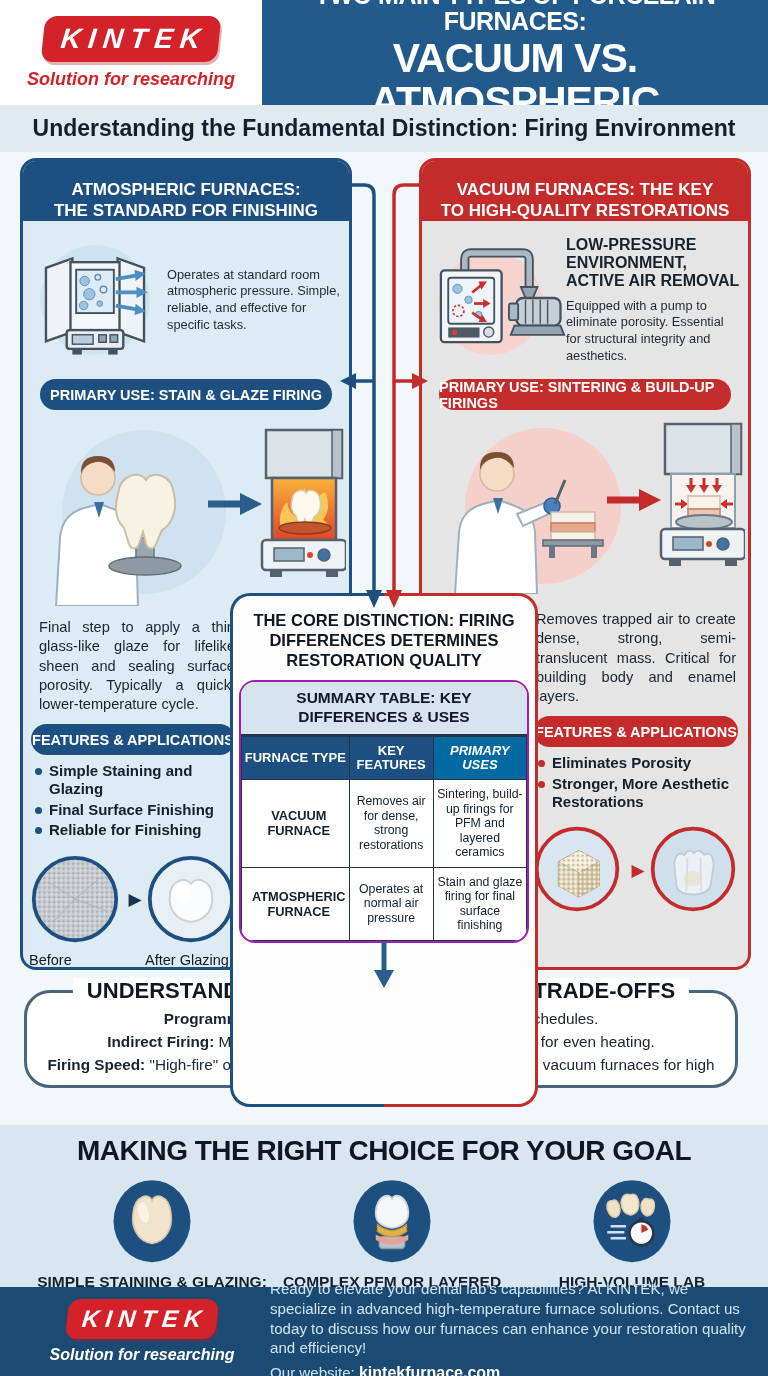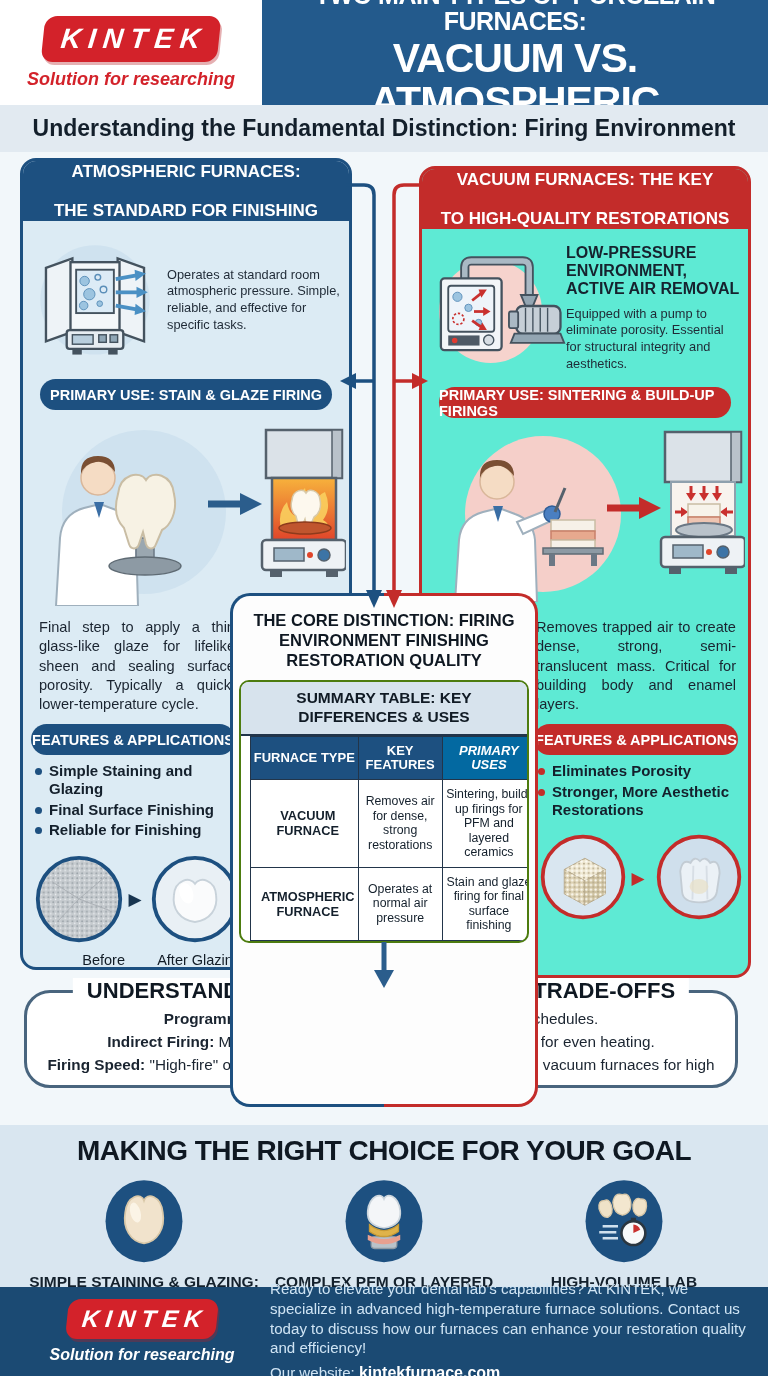--- a/index.html
+++ b/index.html
@@ -18,22 +18,22 @@
                 flex-direction:column;align-items:center;justify-content:center;color:#fff;text-align:center;}
   .title-l1{font-size:25px;font-weight:bold;letter-spacing:-.5px;line-height:1.05;}
   .title-l2{font-size:41px;font-weight:bold;letter-spacing:-1px;line-height:1.05;margin-top:3px;}
   .subtitle-bar{position:absolute;top:105px;left:0;width:768px;height:47px;background:#e2eaf1;
                 display:flex;align-items:center;justify-content:center;font-size:23px;font-weight:bold;color:#131f2b;}
 
   
   .main{position:absolute;top:152px;left:0;width:768px;height:838px;}
   .col{position:absolute;top:6px;width:326px;height:806px;border-radius:16px;overflow:hidden;z-index:10;}
   .col-left{left:20px;border:3px solid #1d5080;background:#dcebf4;}
-  .col-right{left:419px;border:3px solid #c32c2a;background:#5eead4;margin-top:8px;}
-  .col-header{height:60px;display:flex;flex-direction:column;align-items:center;justify-content:space-between;
+  .col-right{left:419px;border:3px solid #c32c2a;background:#e5e5e5;}
+  .col-header{height:60px;display:flex;flex-direction:column;align-items:center;justify-content:flex-end;
               color:#fff;font-weight:bold;font-size:17px;line-height:1.25;text-align:center;}
   .col-left .col-header{background:#1d5080;}
   .col-right .col-header{background:#c32c2a;}
   .feature-row{display:flex;align-items:center;gap:6px;padding:10px 8px 2px 6px;height:138px;}
   .feature-icon{flex:none;width:132px;}
   .feature-text h3{margin:0 0 7px;font-size:16px;font-weight:bold;color:#16222e;line-height:1.15;}
   .feature-text p{margin:0;font-size:12.8px;line-height:1.3;color:#1f2a36;}
   .use-pill{width:292px;height:31px;margin:8px auto 6px;border-radius:18px;color:#fff;
             font-weight:bold;font-size:14.5px;display:flex;align-items:center;justify-content:center;}
   .col-left .use-pill{background:#1d5080;}
@@ -49,57 +49,57 @@
              display:flex;align-items:center;justify-content:center;margin:10px 0 7px 2px;}
   .col-left .feat-pill{background:#1d5080;}
   .col-right .feat-pill{background:#c32c2a;}
   .feat-list{list-style:none;margin:0;padding:0 0 0 4px;}
   .feat-list li{position:relative;padding-left:16px;margin:3px 0;font-size:15px;font-weight:bold;
                 color:#14202c;line-height:1.18;}
   .feat-list li::before{content:'';position:absolute;left:2px;top:6px;width:7px;height:7px;border-radius:50%;}
   .col-left .feat-list li::before{background:#1d5080;}
   .col-right .feat-list li::before{background:#c32c2a;}
   .sample-row{display:flex;align-items:flex-start;justify-content:space-between;margin-top:14px;}
-  .sample{width:96px;text-align:right;}
+  .sample{width:96px;text-align:left;}
   .sample-label{font-size:14.5px;color:#121c26;margin-top:3px;line-height:1.12;}
   .sample-arrow{margin-top:38px;font-size:17px;line-height:1;}
   .col-left .sample-arrow{color:#17344f;}
   .col-right .sample-arrow{color:#c32c2a;}
 
   
   .core{position:absolute;left:230px;top:441px;width:308px;height:514px;z-index:20;border-radius:20px;
         background:linear-gradient(90deg,#1d5080 50%,#c32c2a 50%);padding:3px;box-sizing:border-box;height:514px;}
   .core{height:514px;} 
   .core-inner{background:#fdfdfd;border-radius:17px;width:100%;height:100%;box-sizing:border-box;
               display:flex;flex-direction:column;align-items:center;padding:12px 8px 8px;}
   .core-title{font-size:16.5px;font-weight:bold;text-align:center;line-height:1.22;color:#0f1822;margin:2px 4px 10px;}
-  .sum-table{width:286px;border:2px solid #4d7c0f;border-radius:10px;overflow:hidden;background:#fff;}
+  .sum-table{width:286px;border:2px solid #a21caf;border-radius:16px;overflow:hidden;background:#fff;}
   .sum-title{background:#d7e3ed;font-size:15.5px;font-weight:bold;text-align:center;padding:7px 6px;
              border-bottom:2px solid #22354a;line-height:1.2;color:#101a24;}
-  .sum-table table{width:100%;border-collapse:collapse;margin-left:9px;}
+  .sum-table table{width:100%;border-collapse:collapse;}
   .sum-table th{font-size:13px;color:#fff;padding:7px 2px;line-height:1.1;border:1.5px solid #22354a;}
   .sum-table th.blue{background:#1d5080;}
   .sum-table th.red{background:#0369a1;font-style:italic;}
   .sum-table td{font-size:12.3px;text-align:center;border:1.5px solid #22354a;padding:7px 3px;line-height:1.18;color:#14202c;}
   .sum-table td.type{font-weight:bold;font-size:12.8px;padding-left:10px;}
 
   .connectors{position:absolute;top:0;left:0;width:768px;height:838px;z-index:30;pointer-events:none;}
 
   
   .tradeoffs{position:absolute;top:990px;left:24px;width:714px;height:98px;background:#fff;
              border:3px solid #49657e;border-radius:26px;box-sizing:border-box;}
   .tradeoffs-title{position:absolute;top:-15px;left:50%;transform:translateX(-50%);background:#fff;
                    padding:0 14px;white-space:nowrap;font-size:22px;font-weight:bold;color:#0f1822;}
   .tradeoffs-body{margin-top:15px;text-align:center;}
   .tradeoffs-body div{font-size:15.3px;line-height:1.5;color:#1a2430;}
 
   
   .choice{position:absolute;top:1125px;left:0;width:768px;height:162px;background:#d9e6f0;}
   .choice-title{text-align:center;font-size:28px;font-weight:bold;color:#0f1822;margin-top:10px;letter-spacing:-.5px;}
-  .choice-row{display:flex;justify-content:center;padding:8px 16px 0;text-decoration:underline;}
+  .choice-row{display:flex;justify-content:flex-end;padding:8px 16px 0;text-decoration:underline;}
   .choice-item{width:240px;text-align:center;}
   .choice-item .cicon{height:94px;}
   .choice-text{font-size:15px;line-height:1.18;color:#13202c;margin-top:4px;}
   .choice-text b{font-size:15.5px;}
 
   
   .footer{position:absolute;top:1287px;left:0;width:768px;height:89px;background:#1b4a73;
           display:flex;align-items:center;gap:24px;padding:0 14px 0 38px;box-sizing:border-box;}
   .footer-logo{flex:none;width:208px;display:flex;flex-direction:column;align-items:center;}
   .footer-logo .logo{font-size:24px;letter-spacing:6px;padding:6px 10px 6px 15px;}
@@ -376,21 +376,21 @@
               <ellipse cx="48" cy="58" rx="10" ry="8" fill="#e8dfc6" opacity=".7"></ellipse>
             </svg>
             
           </div>
         </div>
       </div>
     </div>
 
     <div class="core">
       <div class="core-inner">
-        <div class="core-title">THE CORE DISTINCTION: FIRING ENVIRONMENT FINISHING RESTORATION QUALITY</div>
+        <div class="core-title">THE CORE DISTINCTION: FIRING DIFFERENCES DETERMINES RESTORATION QUALITY</div>
         <div class="sum-table">
           <div class="sum-title">SUMMARY TABLE: KEY DIFFERENCES &amp; USES</div>
           <table>
             <tbody>
                 <tr>
               <th class="blue" style="width:32%">FURNACE TYPE</th>
               <th class="blue" style="width:31%">KEY FEATURES</th>
               <th class="red" style="width:37%">PRIMARY USES</th>
             </tr>
             <tr>

